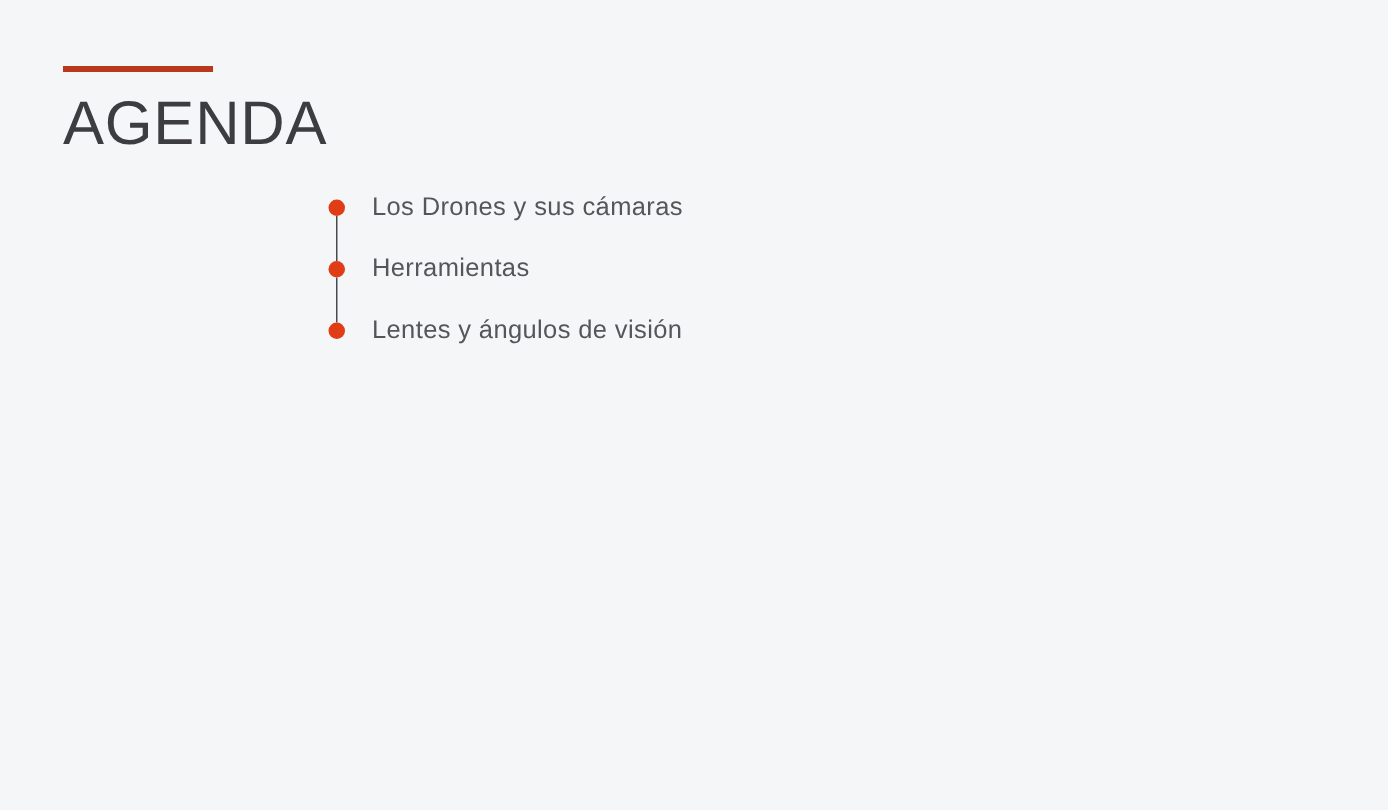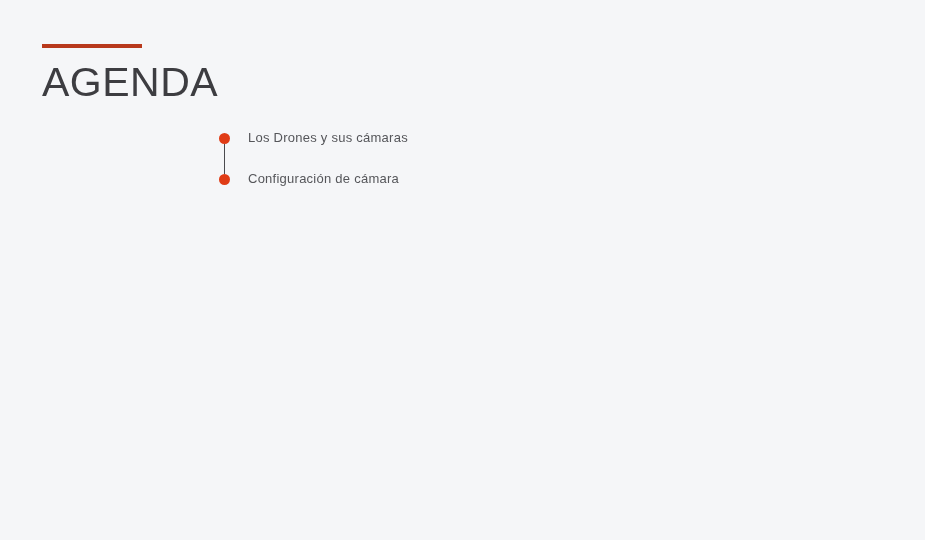--- a/index.html
+++ b/index.html
@@ -90,21 +90,21 @@
     margin-top: 0px;
     position: relative;
     z-index: 2;
   }
 
   .agenda-label {
     flex: 0 0 auto;
     margin-left: 18px;
     margin-top: -2px;
     font-family: "Liberation Sans", sans-serif;
-    font-size: 13px;
+    font-size: 17px;
     font-weight: 400;
     letter-spacing: 0.25px;
     color: #55565a;
     white-space: nowrap;
     line-height: 14px;
   }
 </style>
 </head>
 <body>
 
@@ -116,25 +116,30 @@
   </div>
 
   <ul class="agenda">
 
     <li class="agenda-item">
       <span class="connector"></span>
       <span class="bullet"></span>
       <span class="agenda-label">Los Drones y sus cámaras</span>
     </li>
 
-
-
+    <li class="agenda-item">
+      <span class="connector"></span>
+      <span class="bullet"></span>
+      <span class="agenda-label">Herramientas</span>
+    </li>
 
 
     <li class="agenda-item">
+      <span class="connector"></span>
+      <span class="bullet"></span>
+      <span class="agenda-label">Lentes y ángulos de visión</span>
+    </li>
 
-      <span class="bullet"></span>
-      <span class="agenda-label">Configuración de cámara</span>
-    </li>
+
 
   </ul>
 
 </div>
 
 </body></html>

